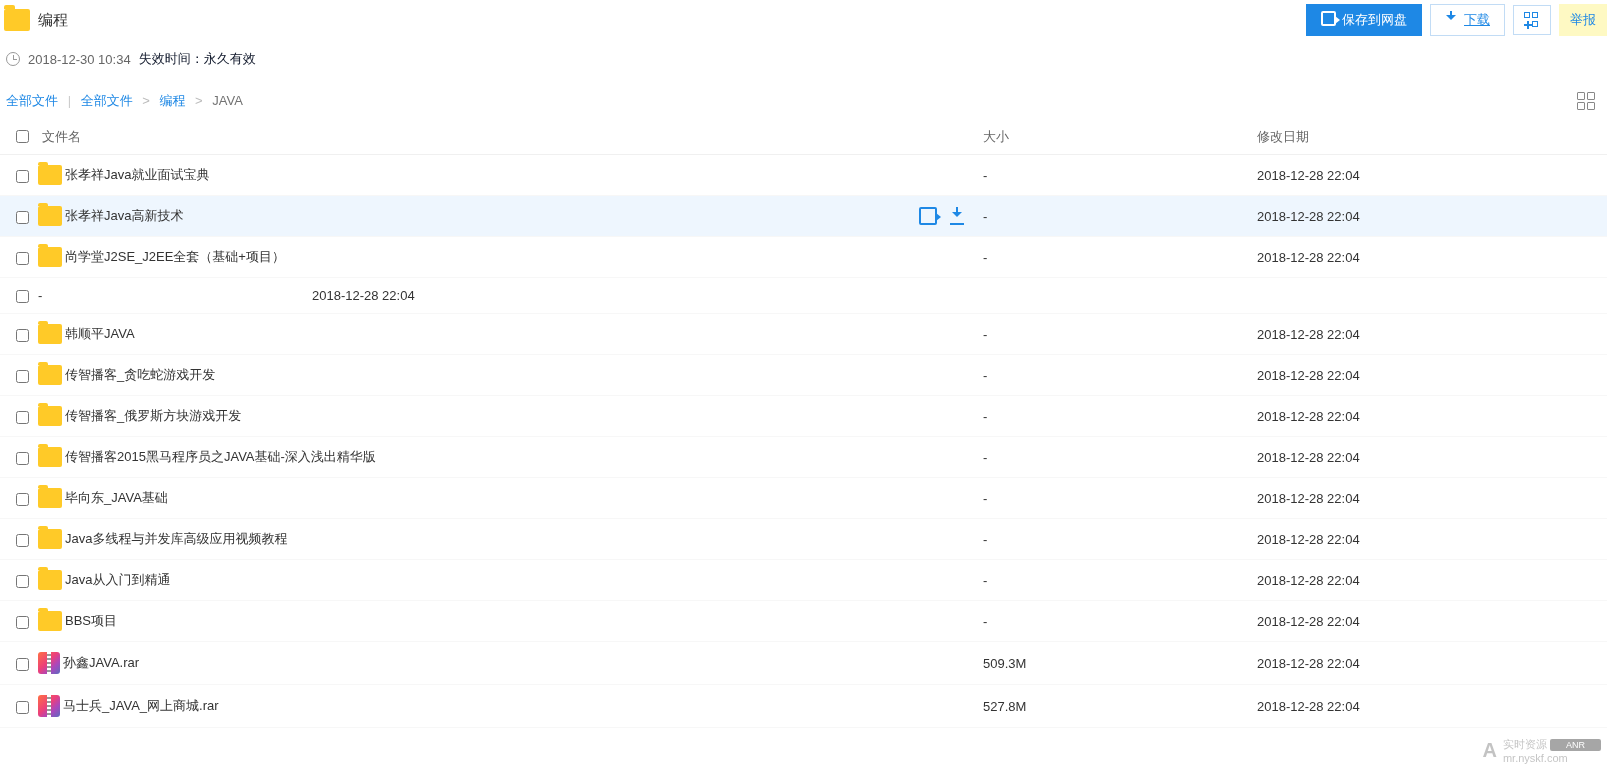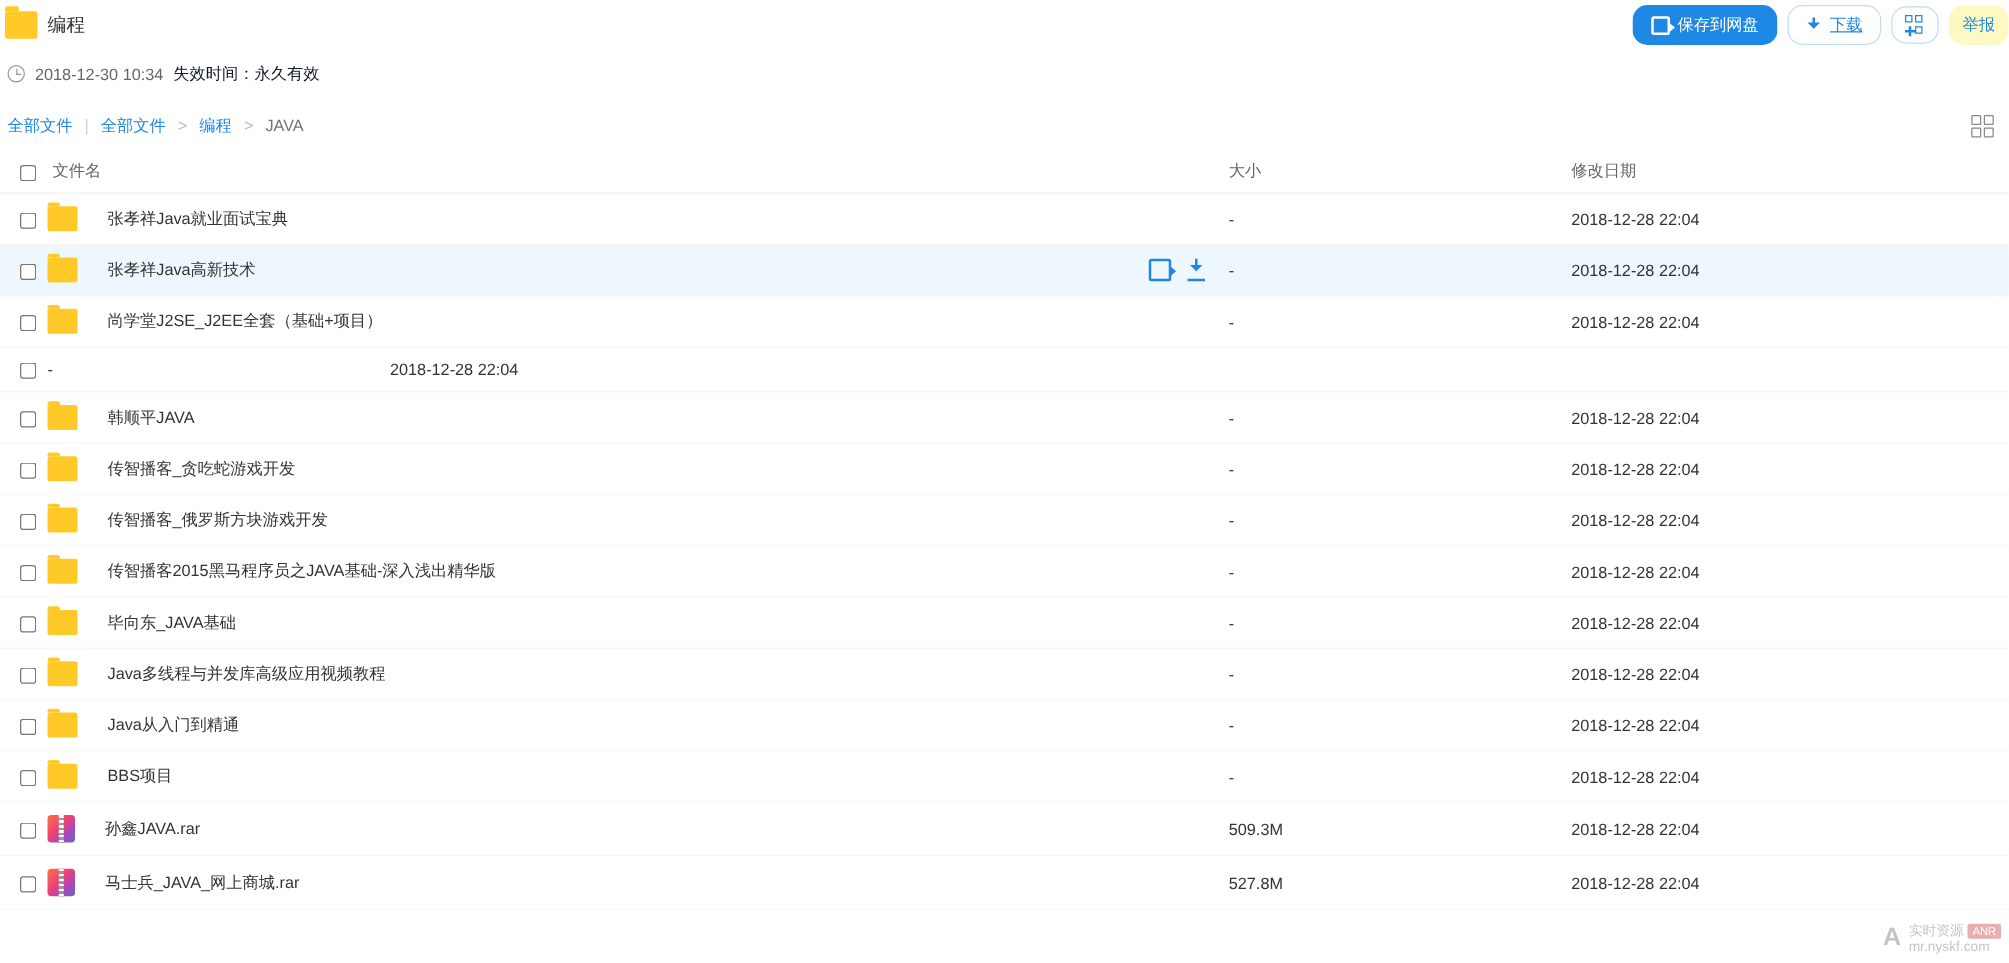--- a/index.html
+++ b/index.html
@@ -6,21 +6,21 @@
 body { background:#fff; color:#333; font-size:13px; width:1607px; }
 
 
 .topbar { display:flex; align-items:center; justify-content:space-between; padding:4px 0 4px 4px; }
 .topbar-left { display:flex; align-items:center; gap:8px; }
 .folder-big { width:26px; height:22px; background:#ffca28; border-radius:2px; position:relative; }
 .folder-big::before { content:""; position:absolute; top:-4px; left:0; width:11px; height:4px; background:#ffca28; border-radius:2px 2px 0 0; }
 .title-text { font-size:15px; color:#333; }
 
 .topbar-right { display:flex; gap:8px; align-items:center; }
-.btn { display:inline-flex; align-items:center; gap:6px; padding:6px 14px; border-radius:12px; font-size:13px; cursor:pointer; border:1px solid transparent; }
+.btn { display:inline-flex; gap:6px; padding:6px 14px; border-radius:0; font-size:13px; cursor:pointer; border:1px solid transparent; }
 .btn-primary { background:#1e88e5; color:#fff; }
 .btn-outline { background:#fff; color:#1e88e5; border:1px solid #c2dcf5;text-decoration:underline; }
 .btn-text { background:#fef9c3; color:#1e88e5; padding:6px 10px; }
 .ico-save { width:15px; height:15px; border:2px solid #fff; border-radius:2px; position:relative; }
 .ico-save::after { content:""; position:absolute; right:-6px; top:3px; width:0; height:0; border-top:4px solid transparent; border-bottom:4px solid transparent; border-left:5px solid #fff; }
 .ico-dl { width:13px; height:13px; position:relative; }
 .ico-dl::before { content:""; position:absolute; left:5px; top:0; width:2px; height:8px; background:#1e88e5; }
 .ico-dl::after { content:""; position:absolute; left:1px; top:4px; width:0; height:0; border-left:5px solid transparent; border-right:5px solid transparent; border-top:5px solid #1e88e5; }
 .ico-app { width:16px; height:16px; position:relative; display:flex; flex-wrap:wrap; gap:2px; }
 .ico-app span { display:block; width:6px; height:6px; border:1px solid #1e88e5; }
@@ -39,47 +39,47 @@
 .crumbrow { display:flex; align-items:center; justify-content:space-between; padding:6px 12px 10px 6px; }
 .crumbs { font-size:13px; color:#1e88e5; }
 .crumbs a { color:#1e88e5; text-decoration:none; cursor:pointer; }
 .crumbs .sep { color:#bbb; margin:0 6px; }
 .crumbs .current { color:#737373; }
 .pipe { color:#ccc; margin:0 6px; }
 .view-grid { width:18px; height:18px; display:grid; grid-template-columns:1fr 1fr; grid-template-rows:1fr 1fr; gap:2px; cursor:pointer; }
 .view-grid span { border:1px solid #888; border-radius:1px; }
 
 
-.thead { display:flex; align-items:center; padding:8px 0 8px 16px; border-bottom:1px solid #f0f0f0; color:#666; font-size:13px; }
+.thead { display:flex; padding:8px 0 8px 16px; border-bottom:1px solid #f0f0f0; color:#666; font-size:13px; }
 .thead .chk, .row .chk { width:22px; }
 .chk input { width:13px; height:13px; vertical-align:middle; }
 .col-name { flex:1; padding-left:4px; }
 .col-size { width:250px; }
 .col-date { width:350px;margin-left:24px; }
 
 .row { display:flex; align-items:center; padding:10px 0 10px 16px; border-bottom:1px solid #f7f7f7; position:relative; }
 .row.hovered { background:#eef6fe; }
-.row .namecell { display:flex; align-items:center; gap:24px; flex:1; }
+.row .namecell { display:flex; align-items:center; gap:3px; flex:1; }
 .folder-icon { width:24px; height:20px; background:#ffca28; border-radius:2px; position:relative; flex-shrink:0; }
 .folder-icon::before { content:""; position:absolute; top:-3px; left:0; width:10px; height:3px; background:#ffca28; border-radius:2px 2px 0 0; }
 .rar-icon { width:22px; height:22px; border-radius:3px; background:linear-gradient(135deg,#ff7043,#ec407a 45%,#ab47bc 70%,#5c6bc0); position:relative; flex-shrink:0; }
 .rar-icon::after { content:""; position:absolute; left:9px; top:0; width:4px; height:22px; background:repeating-linear-gradient(#fff 0 2px,#999 2px 4px); }
 .filename { color:#333; font-size:13px; }
 .row-actions { display:none; gap:12px; margin-right:16px; color:#1e88e5; }
 .row.hovered .row-actions { display:flex; }
 .act-icon { width:18px; height:18px; cursor:pointer; position:relative; }
 .act-share { border:2px solid #1e88e5; border-radius:2px; }
 .act-share::after { content:""; position:absolute; right:-6px; top:4px; width:0; height:0; border-top:4px solid transparent; border-bottom:4px solid transparent; border-left:5px solid #1e88e5; }
 .act-dl::before { content:""; position:absolute; left:7px; top:0; width:2px; height:9px; background:#1e88e5; }
 .act-dl::after { content:""; position:absolute; left:3px; top:5px; width:0; height:0; border-left:5px solid transparent; border-right:5px solid transparent; border-top:5px solid #1e88e5; }
 .act-dl .bar { position:absolute; bottom:0; left:1px; width:14px; height:2px; background:#1e88e5; }
 
 .watermark { position:fixed; right:6px; bottom:6px; opacity:.35; font-size:11px; color:#555; display:flex; align-items:center; gap:6px; pointer-events:none; }
 .watermark .logo { font-size:20px; font-weight:bold; color:#555; }
-.watermark .tag { background:#b91c1c; color:#fff; padding:1px 4px; font-size:9px; border-radius:2px; }
+.watermark .tag { background:#000000; color:#fff; padding:1px 16px; font-size:9px; border-radius:2px; }
 </style>
 </head>
 <body>
 
 <div class="topbar">
   <div class="topbar-left">
     <div class="folder-big"></div>
     <div class="title-text">编程</div>
   </div>
   <div class="topbar-right">

